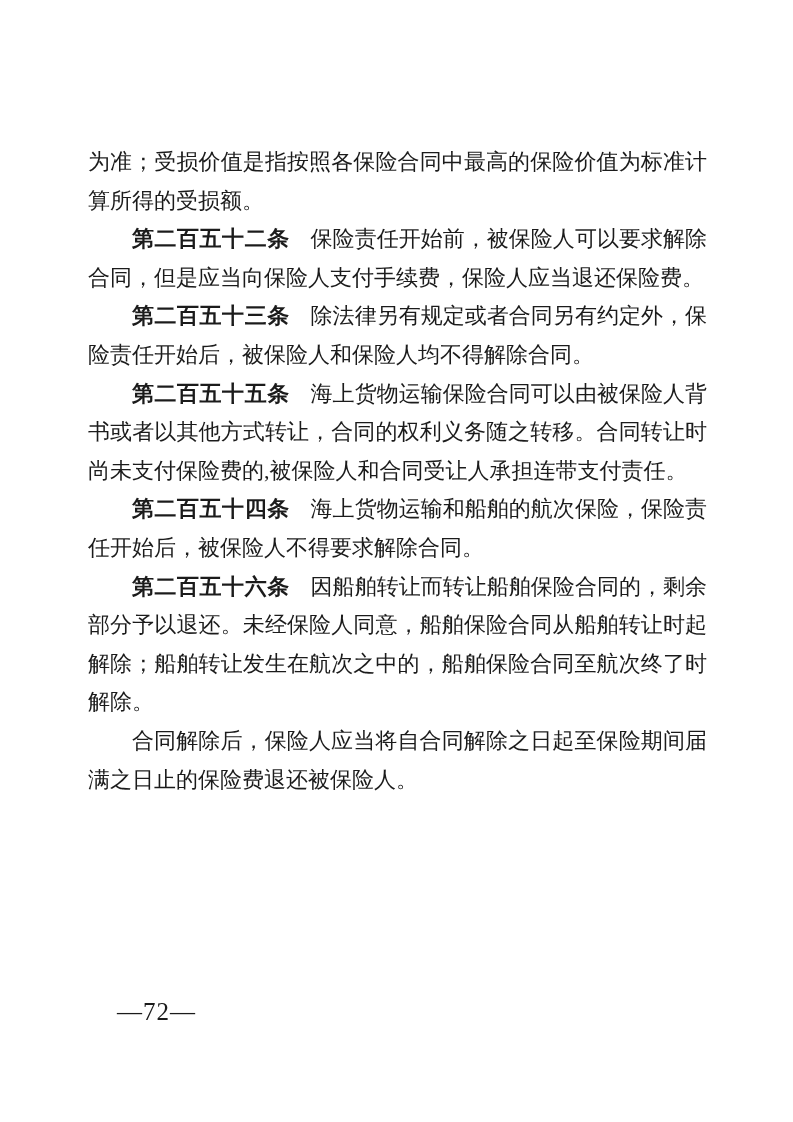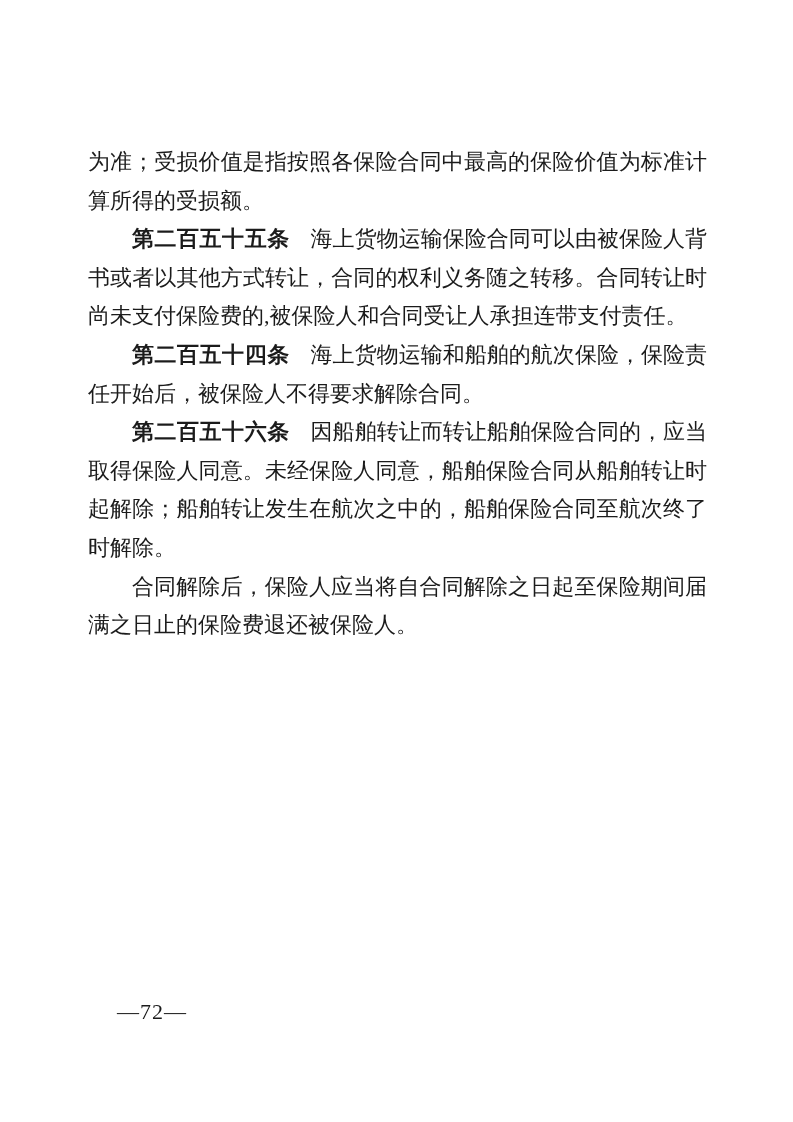--- a/index.html
+++ b/index.html
@@ -37,32 +37,34 @@
   .article-label {
     font-family: "Liberation Sans", "DejaVu Sans", sans-serif;
     font-weight: bold;
     margin-right: 0.95em;
     letter-spacing: 0.5px;
   }
   .page-number {
     position: absolute;
     left: 117px;
     top: 999px;
-    font-size: 22px;
+    font-size: 25px;
     line-height: 26px;
     letter-spacing: 1px;
     color: #1b1b1b;
     font-family: "Liberation Serif", "DejaVu Serif", serif;
   }
 </style>
 </head>
 <body>
 
 <div class="page">
   <main class="text-block" id="paragraphs">
       <p class="para continuation"><span>为准；受损价值是指按照各保险合同中最高的保险价值为标准计算所得的受损额。</span></p>
+      <p class="para article"><b class="article-label">第二百五十二条</b><span>保险责任开始前，被保险人可以要求解除合同，但是应当向保险人支付手续费，保险人应当退还保险费。</span></p>
+      <p class="para article"><b class="article-label">第二百五十三条</b><span>除法律另有规定或者合同另有约定外，保险责任开始后，被保险人和保险人均不得解除合同。</span></p>
       <p class="para article"><b class="article-label">第二百五十五条</b><span>海上货物运输保险合同可以由被保险人背书或者以其他方式转让，合同的权利义务随之转移。合同转让时尚未支付保险费的,被保险人和合同受让人承担连带支付责任。</span></p>
       <p class="para article"><b class="article-label">第二百五十四条</b><span>海上货物运输和船舶的航次保险，保险责任开始后，被保险人不得要求解除合同。</span></p>
-      <p class="para article"><b class="article-label">第二百五十六条</b><span>因船舶转让而转让船舶保险合同的，应当取得保险人同意。未经保险人同意，船舶保险合同从船舶转让时起解除；船舶转让发生在航次之中的，船舶保险合同至航次终了时解除。</span></p>
+      <p class="para article"><b class="article-label">第二百五十六条</b><span>因船舶转让而转让船舶保险合同的，剩余部分予以退还。未经保险人同意，船舶保险合同从船舶转让时起解除；船舶转让发生在航次之中的，船舶保险合同至航次终了时解除。</span></p>
       <p class="para paragraph"><span>合同解除后，保险人应当将自合同解除之日起至保险期间届满之日止的保险费退还被保险人。</span></p>
     </main>
   <footer class="page-number">—72—</footer>
 </div>
 
 </body></html>

